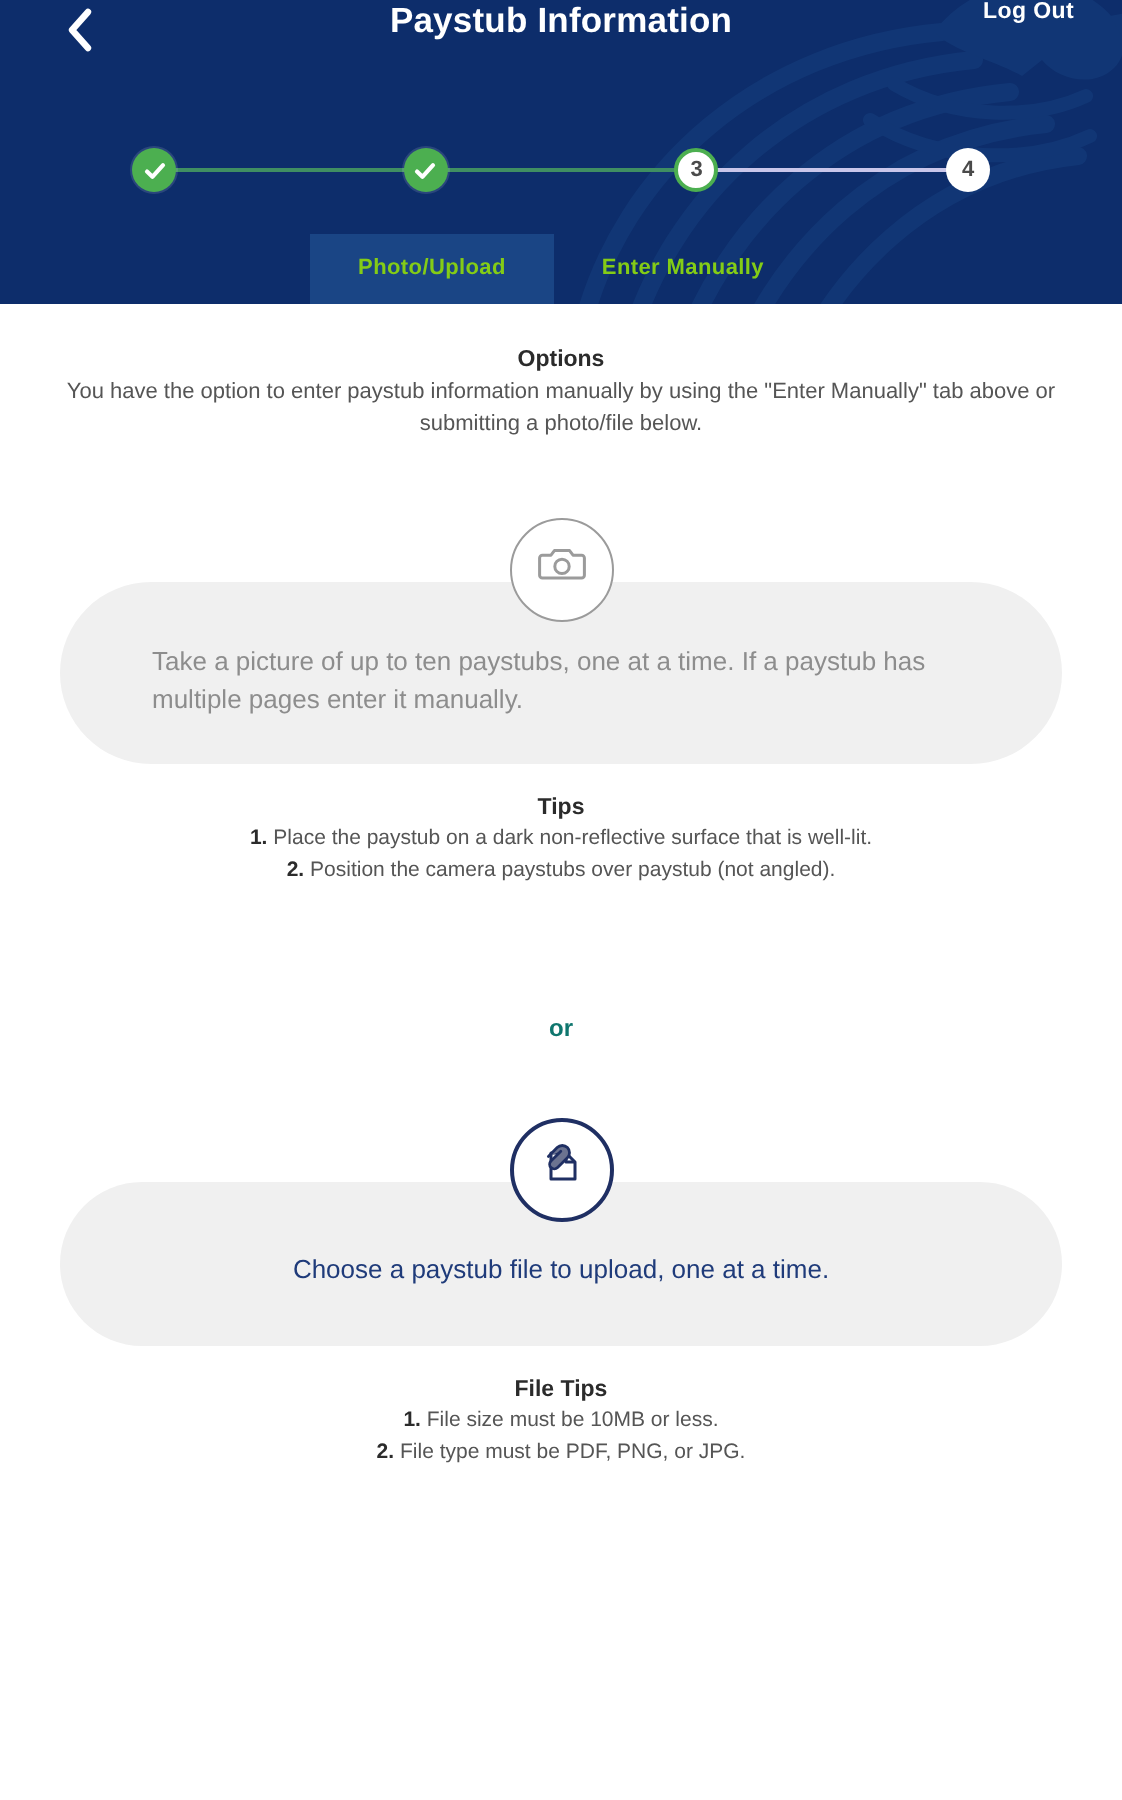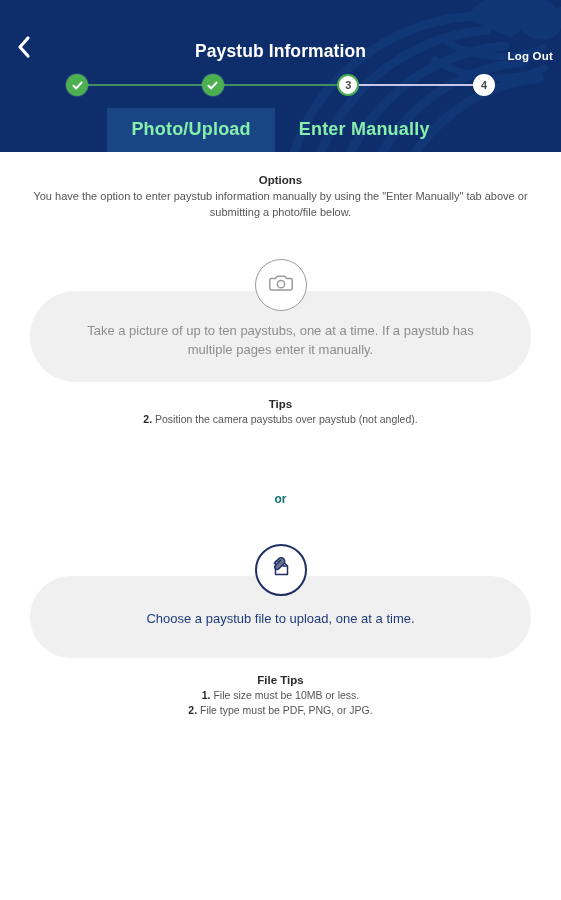--- a/index.html
+++ b/index.html
@@ -42,22 +42,22 @@
     width: 330px;
     height: 230px;
     opacity: 0.5;
     pointer-events: none;
   }
 
   .header-bar {
     position: relative;
     height: 62px;
     display: flex;
-    align-items: flex-end;
-    padding: 0 8px;
+    align-items: flex-start;
+    padding: 0 24px;
     z-index: 2;
   }
 
   .back-btn {
     width: 30px;
     height: 30px;
     display: flex;
     align-items: center;
     justify-content: center;
     cursor: pointer;
@@ -141,22 +141,22 @@
     z-index: 2;
     display: flex;
     justify-content: center;
     align-items: flex-end;
     height: 44px;
     gap: 0px;
   }
 
   .tab {
     padding: 11px 24px 12px 24px;
-    color: #86efac;
-    font-size: 18px;
+    color: #84cc16;
+    font-size: 11px;
     font-weight: bold;
     letter-spacing: 0.2px;
     cursor: pointer;
     position: relative;
     white-space: nowrap;
   }
   .tab.active {
     background: #1a4585;
   }
   .tab.active::after {
@@ -216,21 +216,21 @@
   .circle-icon.navy { border: 2.5px solid #1f2f63; }
 
   .dropzone {
     margin: 0 30px;
     background: #f0f0f0;
     border-radius: 52px;
     min-height: 82px;
     display: flex;
     align-items: center;
     justify-content: center;
-    text-align: center;
+    text-align: left;
     padding: 26px 46px 22px 46px;
     cursor: pointer;
   }
   .dropzone.photo {
     min-height: 90px;
     padding-top: 30px;
   }
   .dropzone-text {
     font-size: 13px;
     color: #8d8d8d;
@@ -363,20 +363,24 @@
         </span>
       </div>
       <div class="dropzone photo">
         <div class="dropzone-text">Take a picture of up to ten paystubs, one at a time. If a paystub has multiple pages enter it manually.</div>
       </div>
     </div>
 
     <div class="tips">
       <div class="tips-title">Tips</div>
       <div class="tip-line">
+        <span class="tip-num">1.</span>
+        <span>Place the paystub on a dark non-reflective surface that is well-lit.</span>
+      </div>
+      <div class="tip-line">
         <span class="tip-num">2.</span>
         <span>Position the camera paystubs over paystub (not angled).</span>
       </div>
     </div>
 
     <div class="or-divider">or</div>
 
     <div class="dropzone-wrap">
       <div class="circle-icon navy">
         <span>

